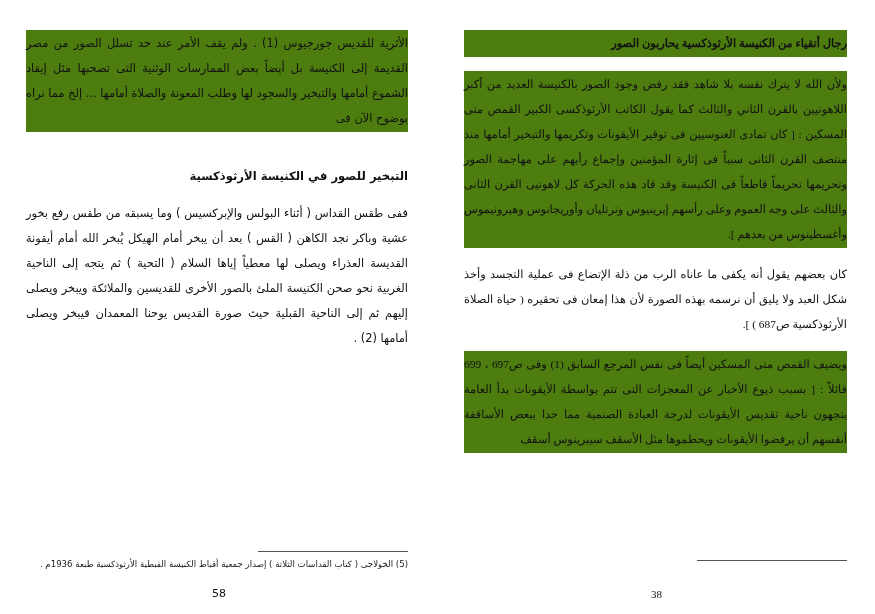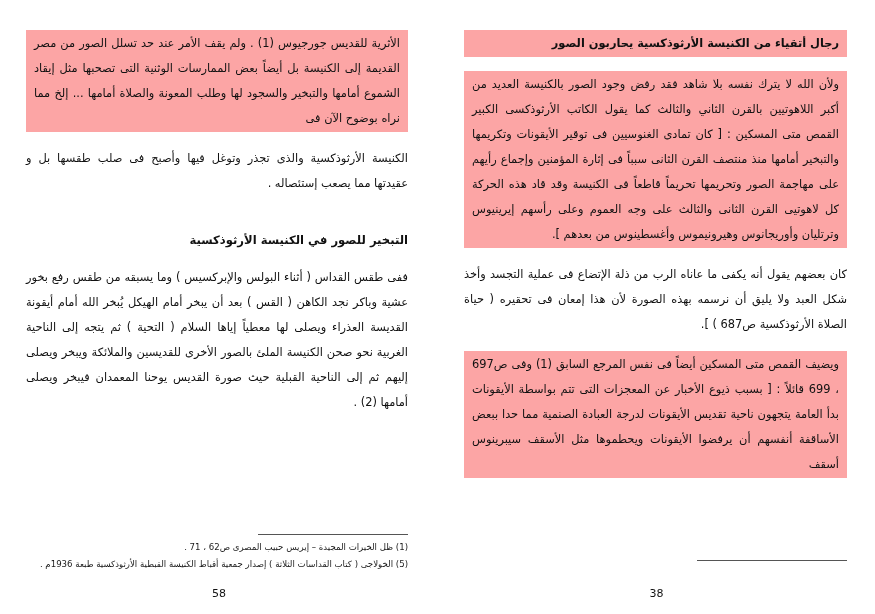--- a/index.html
+++ b/index.html
@@ -29,38 +29,39 @@
     box-sizing: border-box;
   }
   .page {
     position: relative;
     box-sizing: border-box;
     height: 614px;
   }
   .page-left {
     width: 437px;
     padding: 30px 28px 0 26px;
+    font-family: Liberation Serif, serif;
   }
   .page-right {
     width: 438px;
     padding: 30px 30px 0 26px;
   }
   .body-text {
     font-size: 11.4px;
     line-height: 25px;
     text-align: justify;
     direction: rtl;
   }
   p {
     margin: 0 0 14px 0;
   }
   .hl-block {
-    background: #fca5a5;
+    background: #4d7c0f;
     display: block;
-    padding: 1px 8px;
+    padding: 1px 0;
   }
   .bold {
     font-weight: bold;
   }
   .section-head {
     font-weight: bold;
     font-size: 11.6px;
     margin: 12px 0 12px 0;
     direction: rtl;
     text-align: right;
@@ -129,34 +130,32 @@
       </div>
 
       <div class="page-number">38</div>
     </div>
 
     <div class="page page-right">
       <div class="body-text">
 
         <p class="hl-block">الأثرية للقديس جورجيوس (1) . ولم يقف الأمر عند حد تسلل الصور من مصر القديمة إلى الكنيسة بل أيضاً بعض الممارسات الوثنية التى تصحبها مثل إيقاد الشموع أمامها والتبخير والسجود لها وطلب المعونة والصلاة أمامها ... إلخ مما نراه بوضوح الآن فى</p>
 
-        <p>الكنيسة الأرثوذكسية والذى تجذر وتوغل فيها وأصبح فى صلب طقسها بل و عقيدتها مما يصعب إستئصاله .</p>
 
         <div class="spacer-sm"></div>
 
         <div class="section-head">التبخير للصور في الكنيسة الأرثوذكسية</div>
 
         <p>ففى طقس القداس ( أثناء البولس والإبركسيس ) وما يسبقه من طقس رفع بخور عشية وباكر نجد الكاهن ( القس ) بعد أن يبخر أمام الهيكل يُبخر الله أمام أيقونة القديسة العذراء ويصلى لها معطياً إياها السلام ( التحية ) ثم يتجه إلى الناحية الغربية نحو صحن الكنيسة الملئ بالصور الأخرى للقديسين والملائكة ويبخر ويصلى إليهم ثم إلى الناحية القبلية حيث صورة القديس يوحنا المعمدان فيبخر ويصلى أمامها (2) .</p>
 
       </div>
 
       <div class="fn-right-wrap">
         <hr class="footnote-rule">
         <div class="footnotes">
-          <div>(1) ظل الخيرات المجيدة – إيريس حبيب المصرى ص62 ، 71 .</div>
           <div>(5) الخولاجى ( كتاب القداسات الثلاثة ) إصدار جمعية أقباط الكنيسة القبطية الأرثوذكسية طبعة 1936م .</div>
         </div>
       </div>
 
       <div class="page-number">58</div>
     </div>
 
   </div>
 </div>
 

